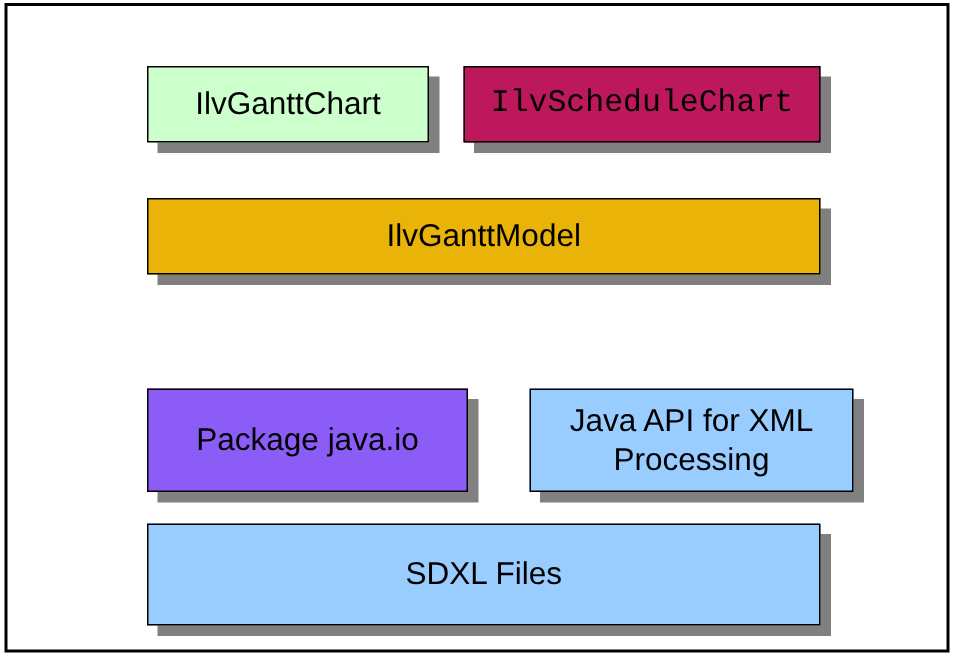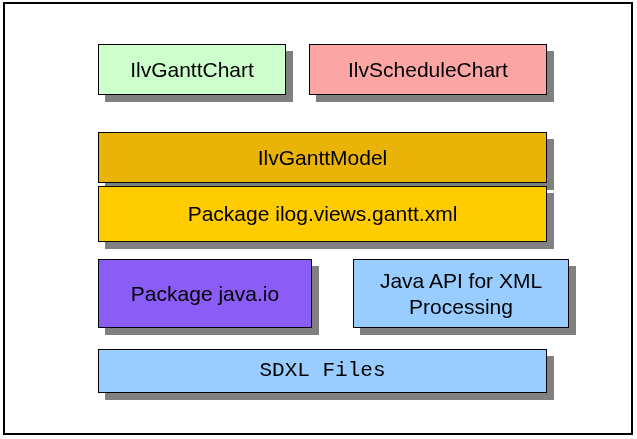--- a/index.html
+++ b/index.html
@@ -34,42 +34,39 @@
     line-height: 26px;
     color: #000000;
   }
   
   .box-1 { left: 93px;  top: 40px;  width: 188px; height: 51px; }
   .box-2 { left: 304px; top: 40px;  width: 238px; height: 51px; }
   .box-3 { left: 93px;  top: 112px; width: 449px; height: 51px; }
   .box-4 { left: 93px;  top: 182px; width: 449px; height: 56px; }
   .box-5 { left: 93px;  top: 255px; width: 214px; height: 69px; }
   .box-6 { left: 326px; top: 255px; width: 216px; height: 69px; padding: 0 10px; margin-left: 22px; }
-  .box-7 { left: 93px;  top: 345px; width: 449px; height: 44px; font-family: Liberation Mono, monospace; }
+  .box-7 { left: 93px;  top: 345px; width: 449px; height: 68px; }
   .box-label { display: inline-block; }
 </style>
 </head>
 <body>
 
 <div class="frame">
   <div class="box box-1" style="background-color: rgb(204, 255, 204);">
     <span class="box-label">IlvGanttChart</span>
   </div>
 
-  <div class="box box-2" style="background-color: #fca5a5;">
+  <div class="box box-2" style="background-color: #be185d; font-family: Liberation Mono, monospace;">
     <span class="box-label">IlvScheduleChart</span>
   </div>
 
   <div class="box box-3" style="background-color: #eab308; margin-top: 16px;">
     <span class="box-label">IlvGanttModel</span>
   </div>
 
-  <div class="box box-4" style="background-color: rgb(255, 204, 0);">
-    <span class="box-label">Package ilog.views.gantt.xml</span>
-  </div>
 
   <div class="box box-5" style="background-color: #8b5cf6;">
     <span class="box-label">Package java.io</span>
   </div>
 
   <div class="box box-6" style="background-color: rgb(153, 204, 255);">
     <span class="box-label">Java API for XML Processing</span>
   </div>
 
   <div class="box box-7" style="background-color: rgb(153, 204, 255);">

